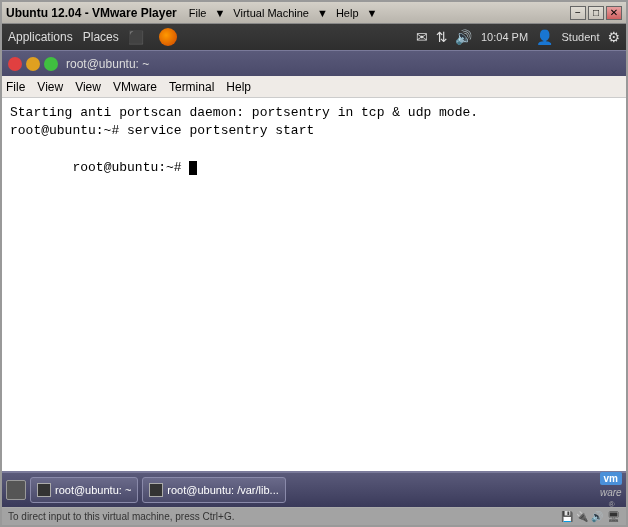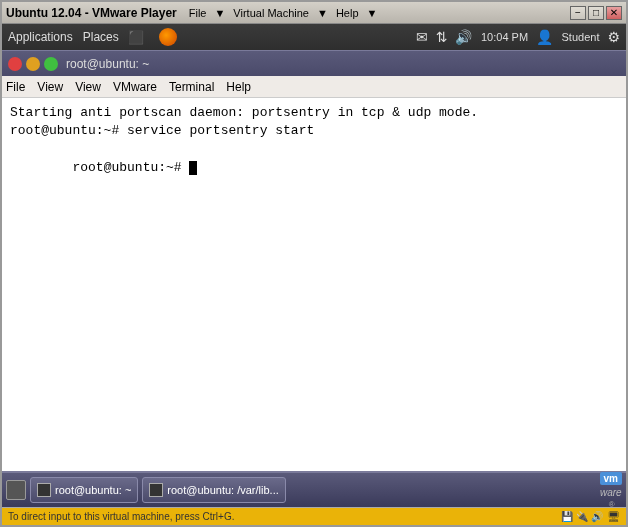--- a/index.html
+++ b/index.html
@@ -77,21 +77,21 @@
       height: 26px; background: linear-gradient(to bottom, #6a6a8a, #4a4a6a);
       border: 1px solid #8a8aaa; border-radius: 3px; display: flex; align-items: center;
       padding: 0 6px; font-size: 11px; color: #fff; cursor: pointer; gap: 4px;
     }
     .taskbar-item .term-icon { width: 14px; height: 14px; background: #333; border: 1px solid #aaa; }
     .taskbar-spacer { flex: 1; }
     .taskbar-left-icon { width: 20px; height: 20px; background: #555; border: 1px solid #999; border-radius: 2px; }
 
     
     .vm-info-bar {
-      background: #eab308; height: 18px; display: flex; align-items: center;
+      background: #a3a3a3; height: 18px; display: flex; align-items: center;
       padding: 0 6px; font-size: 10px; color: #333; flex-shrink: 0;
       border-top: 1px solid #aaa;
       gap: 44px;
     }
   </style>
 </head>
 <body>
 
 <div class="vmware-window">
 

